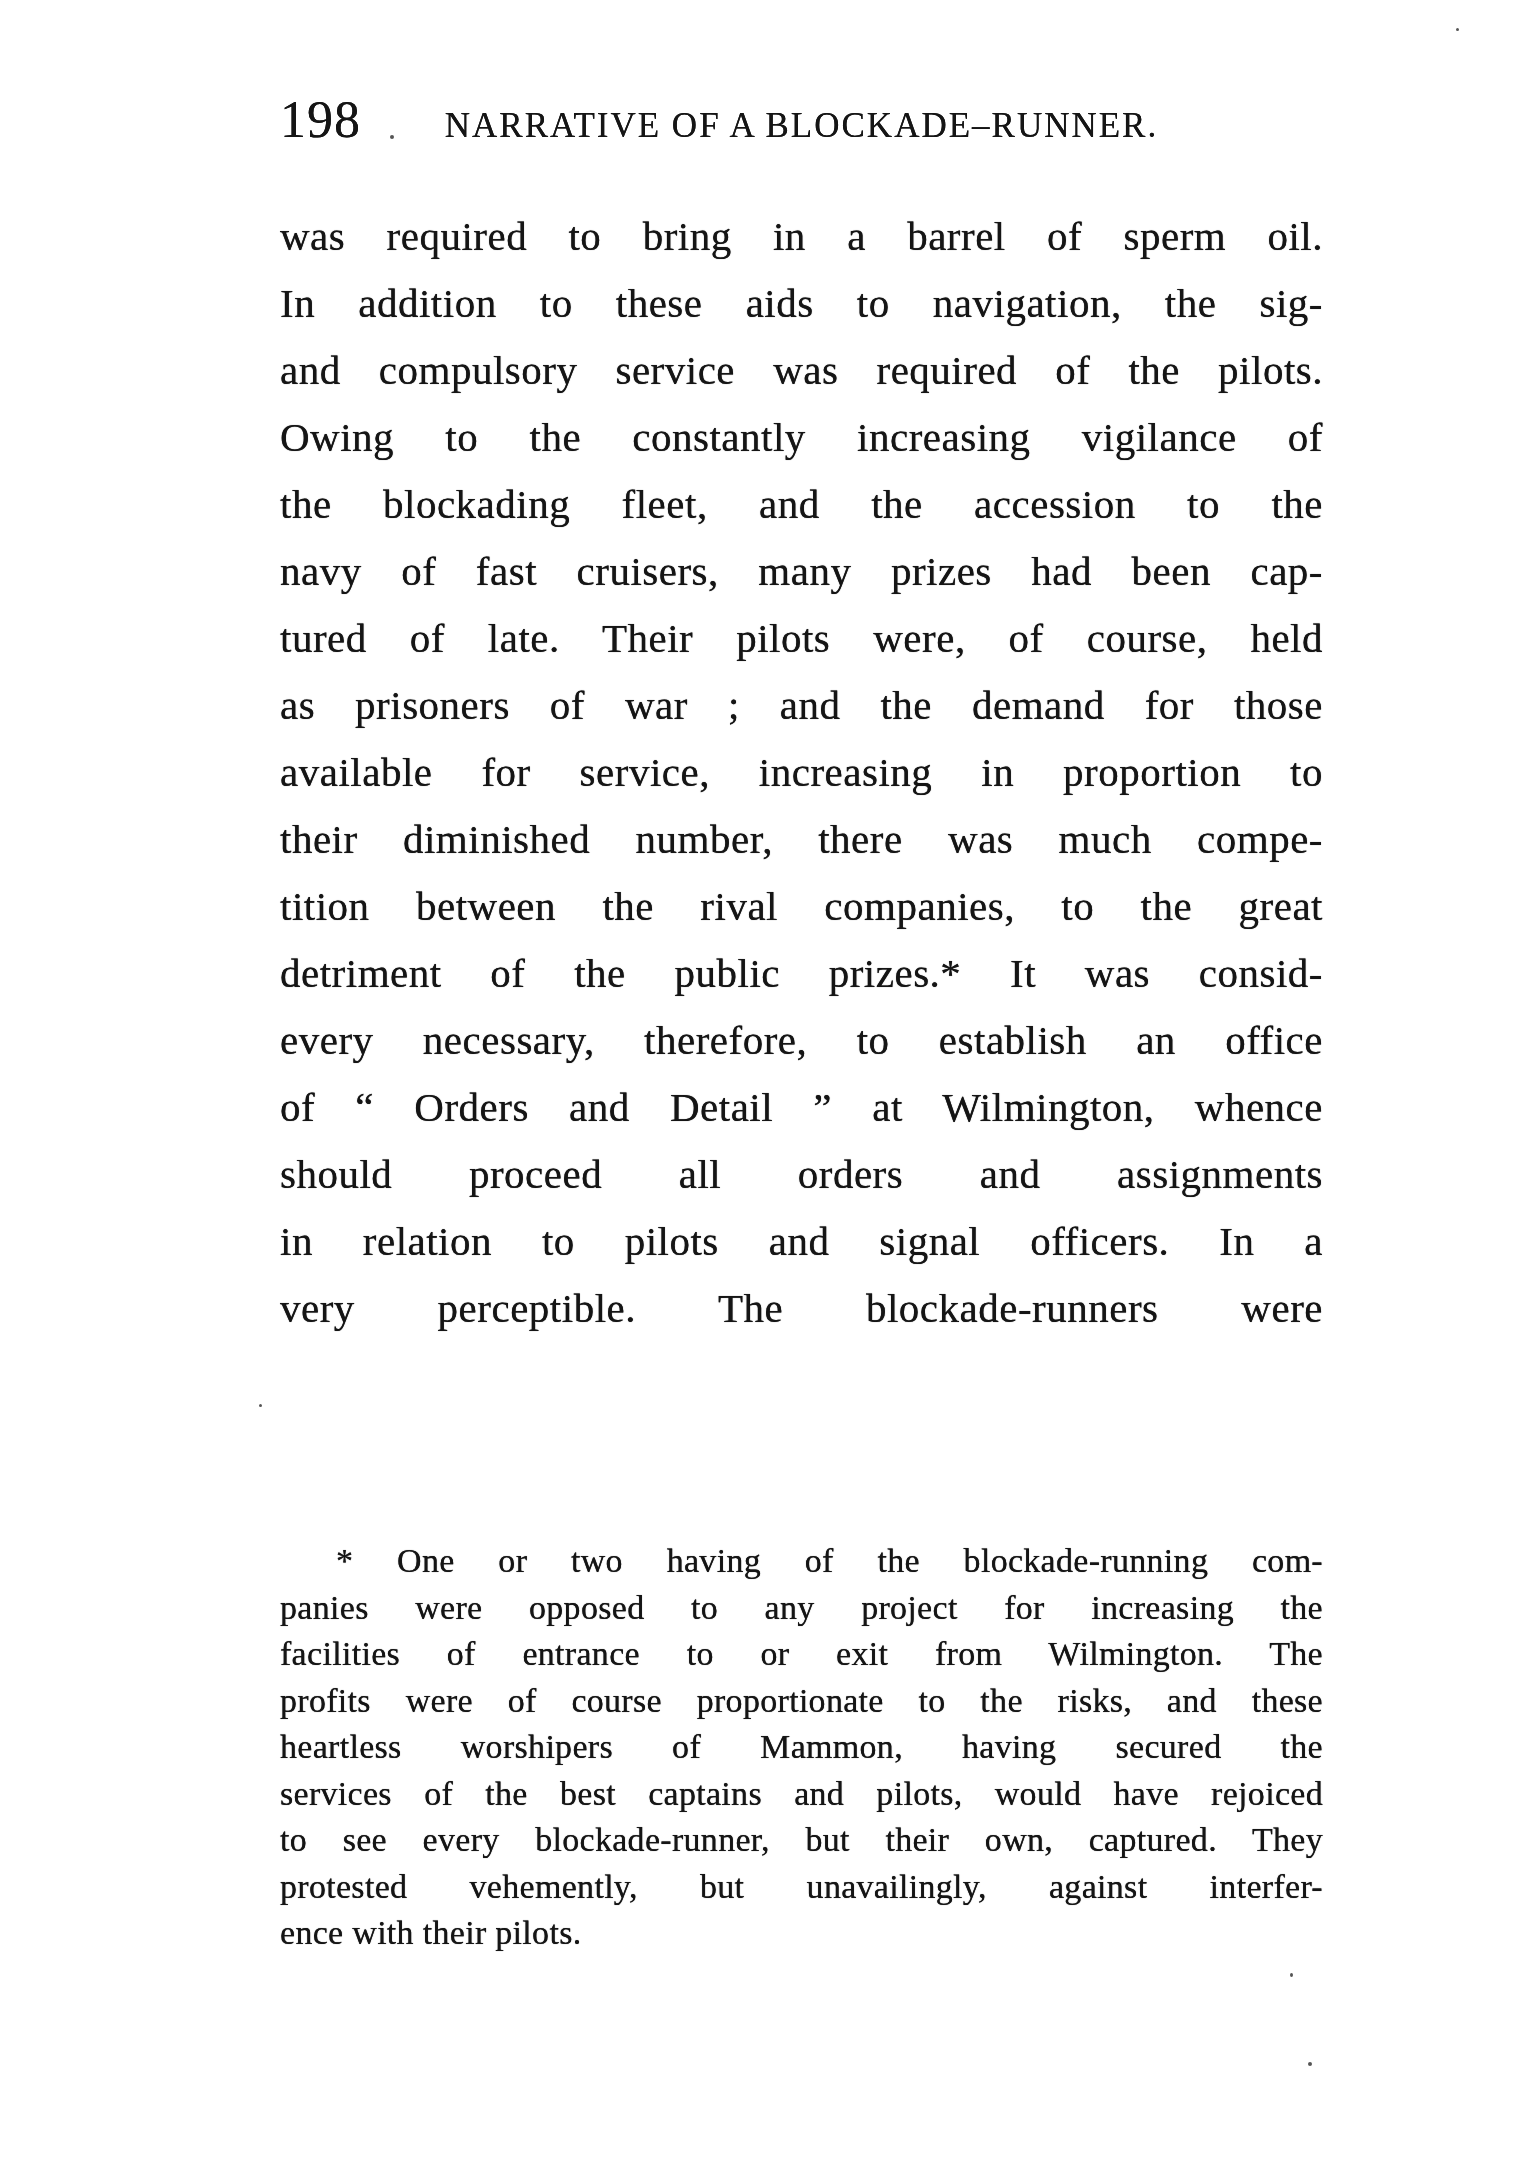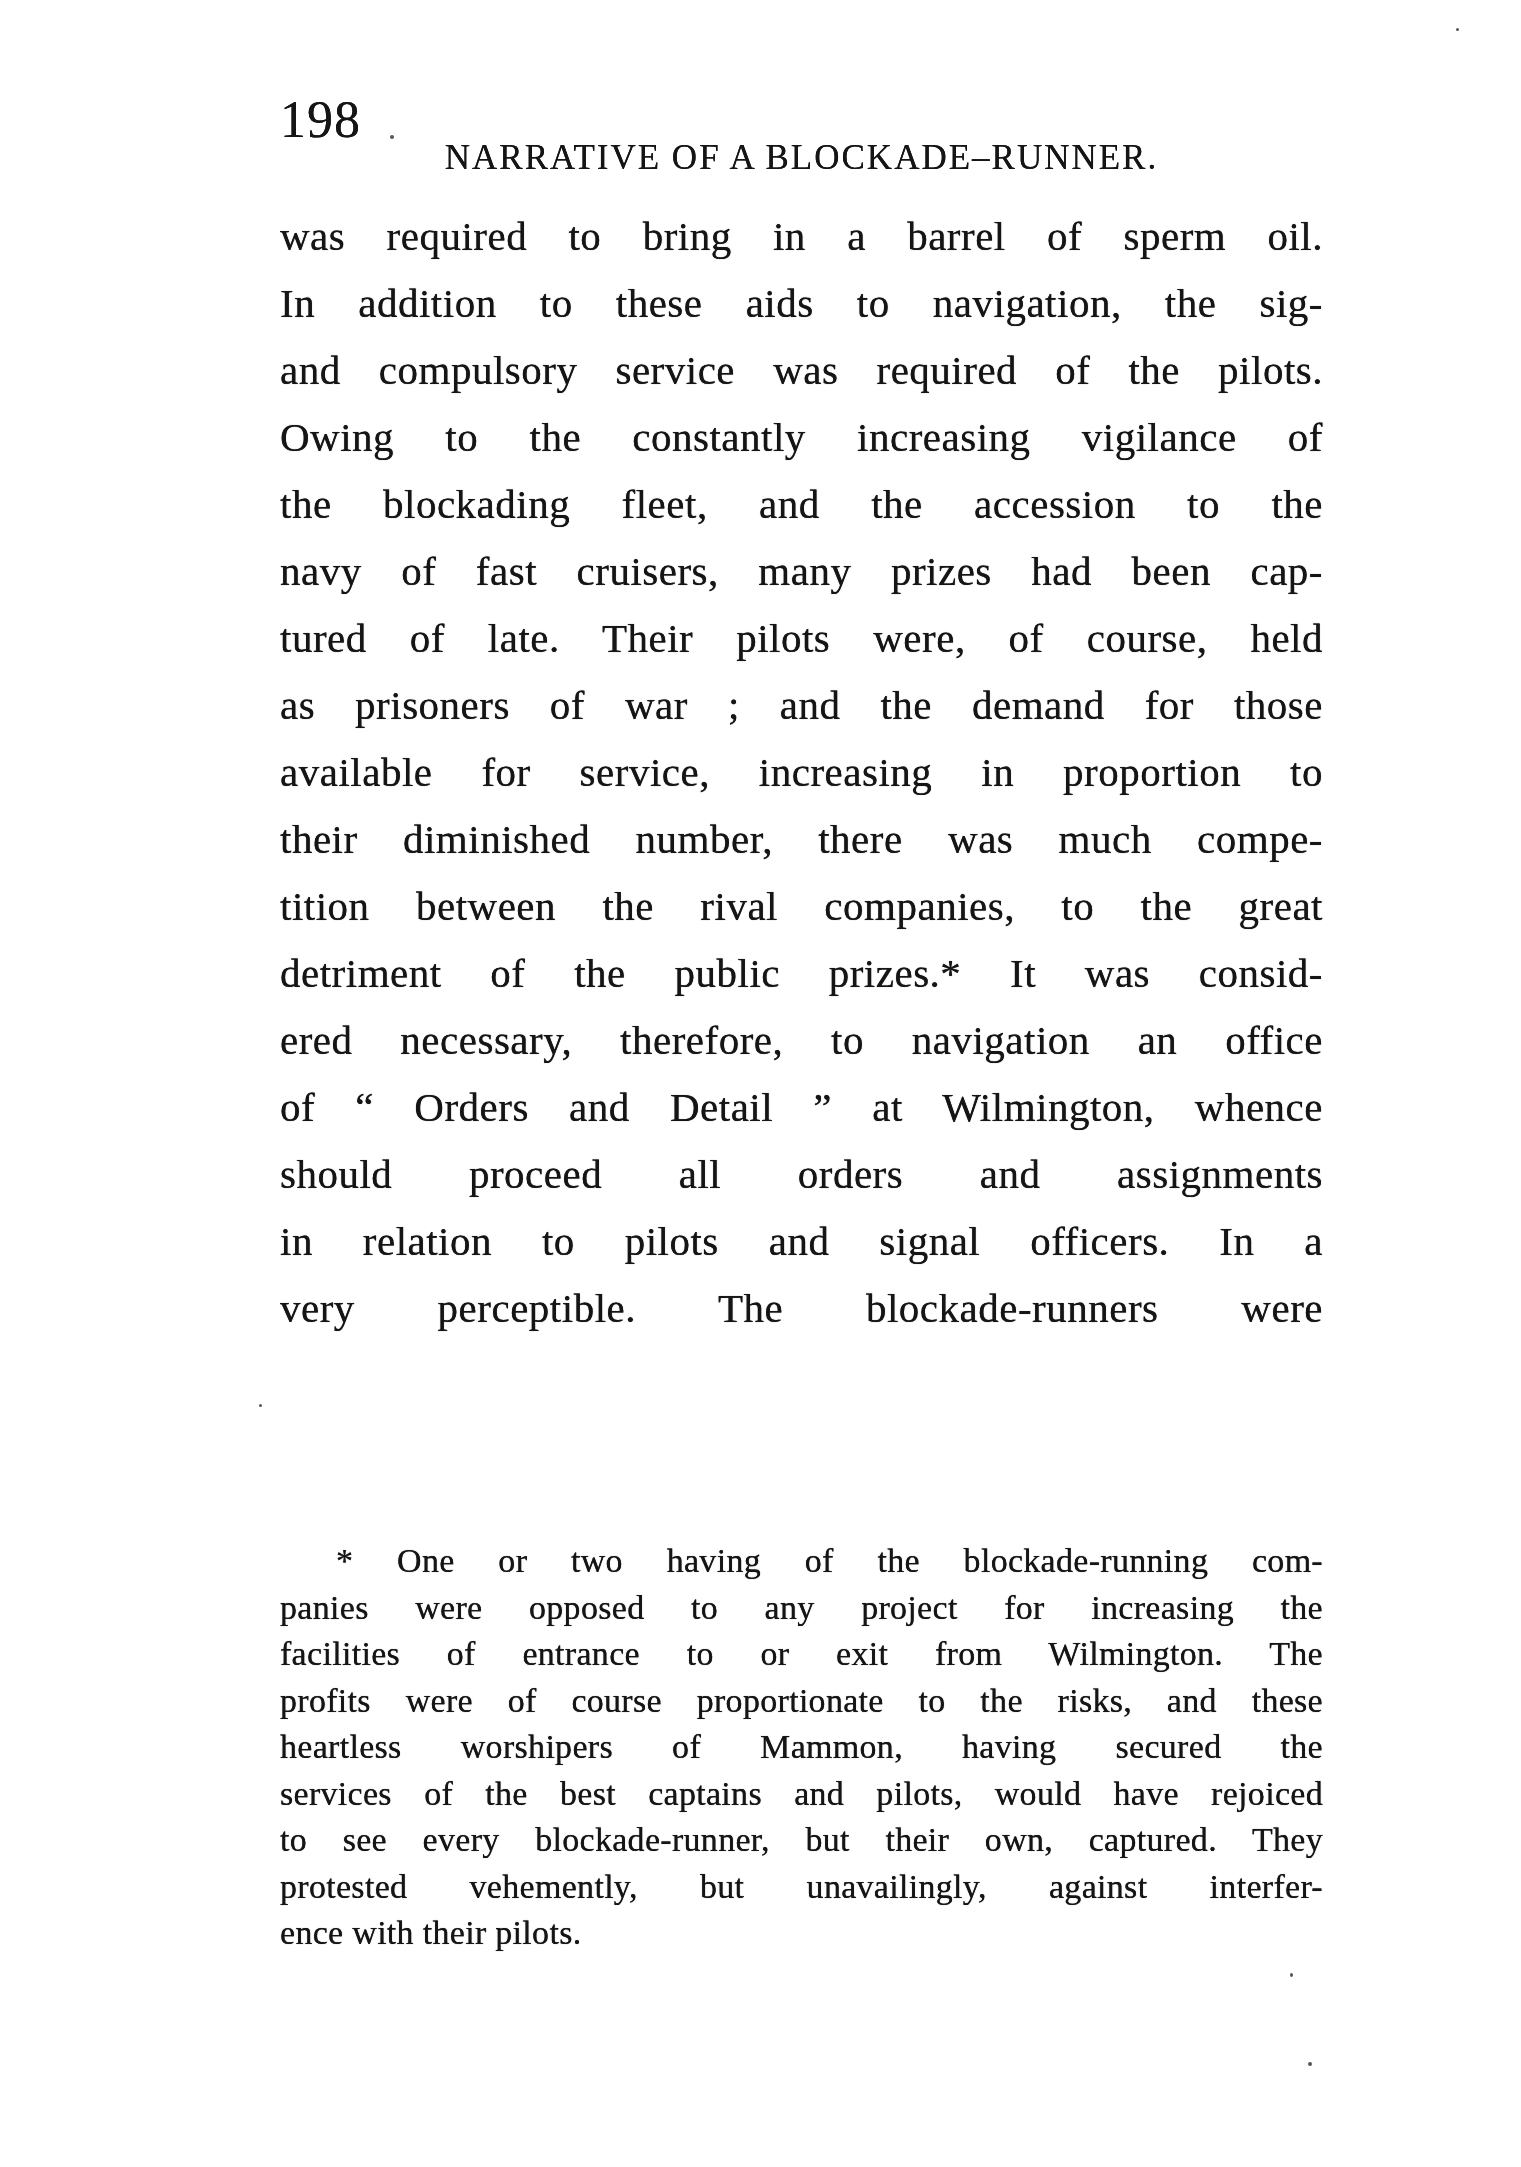--- a/index.html
+++ b/index.html
@@ -31,21 +31,20 @@
   .running-head {
     position: absolute;
     left: 50%;
     transform: translateX(-50%);
     top: 108px;
     font-size: 35px;
     line-height: 1;
     letter-spacing: 2px;
     white-space: nowrap;
     text-shadow: 0 0 0.6px currentColor;
-    margin-top: 32px;
   }
   .body-text {
     position: absolute;
     left: 280px;
     top: 203px;
     width: 1043px;
     font-size: 41px;
     line-height: 67px;
     letter-spacing: 0.5px;
     text-shadow: 0 0 0.7px currentColor;
@@ -93,21 +92,21 @@
       <div class="line">and compulsory service was required of the pilots.</div>
       <div class="line">Owing to the constantly increasing vigilance of</div>
       <div class="line">the blockading fleet, and the accession to the</div>
       <div class="line">navy of fast cruisers, many prizes had been cap-</div>
       <div class="line">tured of late. Their pilots were, of course, held</div>
       <div class="line">as prisoners of war ; and the demand for those</div>
       <div class="line">available for service, increasing in proportion to</div>
       <div class="line">their diminished number, there was much compe-</div>
       <div class="line">tition between the rival companies, to the great</div>
       <div class="line">detriment of the public prizes.* It was consid-</div>
-      <div class="line">ered necessary, therefore, to navigation an office</div>
+      <div class="line">every necessary, therefore, to establish an office</div>
       <div class="line">of “ Orders and Detail ” at Wilmington, whence</div>
       <div class="line">should proceed all orders and assignments</div>
       <div class="line">in relation to pilots and signal officers. In a</div>
       <div class="line">very perceptible. The blockade-runners were</div>
     </div>
 
   <div class="footnote">
       <div class="line">* One or two having of the blockade-running com-</div>
       <div class="line">panies were opposed to any project for increasing the</div>
       <div class="line">facilities of entrance to or exit from Wilmington. The</div>

